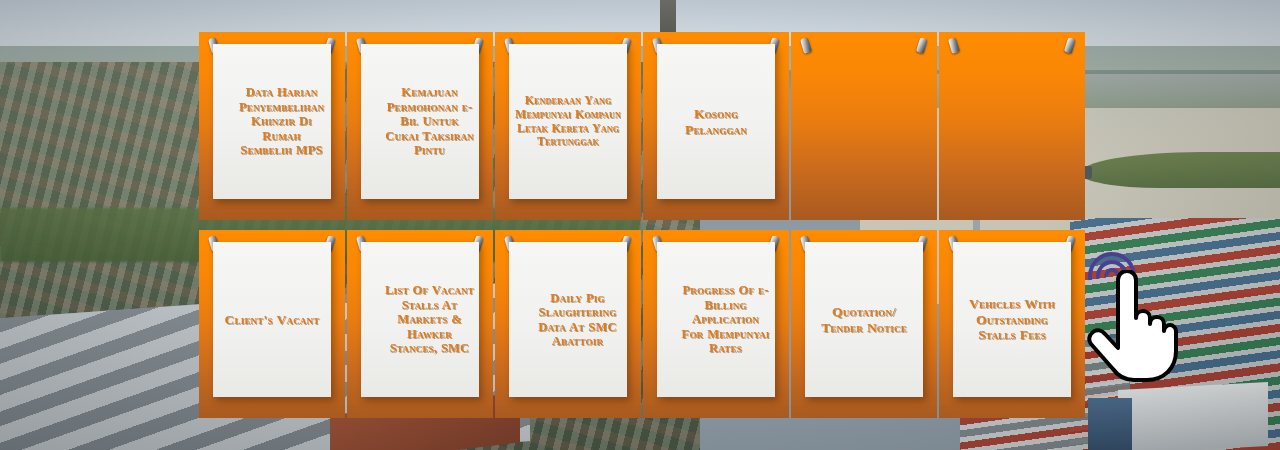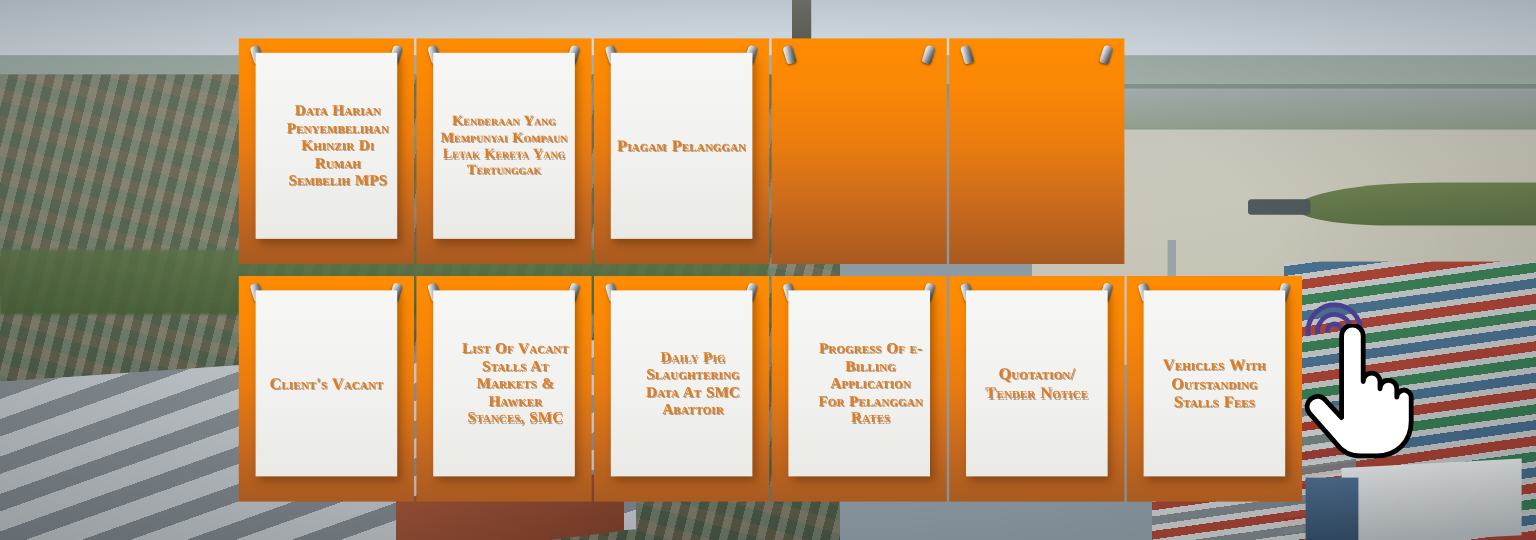--- a/index.html
+++ b/index.html
@@ -275,34 +275,41 @@
     <div class="row row-1">
 
       <div class="tile">
         <span class="clip left"></span>
         <span class="clip right"></span>
         <div class="paper">
           <div class="paper-text sm">Data Harian Penyembelihan Khinzir Di Rumah Sembelih MPS</div>
         </div>
       </div>
 
+      <div class="tile">
+        <span class="clip left"></span>
+        <span class="clip right"></span>
+        <div class="paper">
+          <div class="paper-text sm">Kemajuan Permohonan e-Bil Untuk Cukai Taksiran Pintu</div>
+        </div>
+      </div>
 
       <div class="tile">
         <span class="clip left"></span>
         <span class="clip right"></span>
         <div class="paper">
           <div class="paper-text xs">Kenderaan Yang Mempunyai Kompaun Letak Kereta Yang Tertunggak</div>
         </div>
       </div>
 
       <div class="tile">
         <span class="clip left"></span>
         <span class="clip right"></span>
         <div class="paper">
-          <div class="paper-text">Piagam Pelanggan</div>
+          <div class="paper-text">Kosong Pelanggan</div>
         </div>
       </div>
 
       <div class="tile">
         <span class="clip left"></span>
         <span class="clip right"></span>
       </div>
 
       <div class="tile">
         <span class="clip left"></span>
@@ -334,21 +341,21 @@
         <span class="clip right"></span>
         <div class="paper">
           <div class="paper-text sm">Daily Pig Slaughtering Data At SMC Abattoir</div>
         </div>
       </div>
 
       <div class="tile">
         <span class="clip left"></span>
         <span class="clip right"></span>
         <div class="paper">
-          <div class="paper-text sm">Progress Of e-Billing Application For Pelanggan Rates</div>
+          <div class="paper-text sm">Progress Of e-Billing Application For Mempunyai Rates</div>
         </div>
       </div>
 
       <div class="tile">
         <span class="clip left"></span>
         <span class="clip right"></span>
         <div class="paper">
           <div class="paper-text">Quotation/ Tender Notice</div>
         </div>
       </div>

